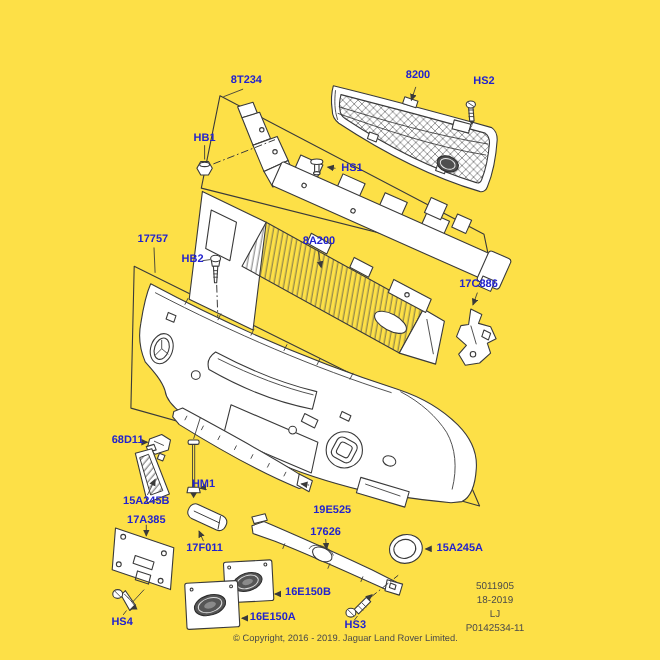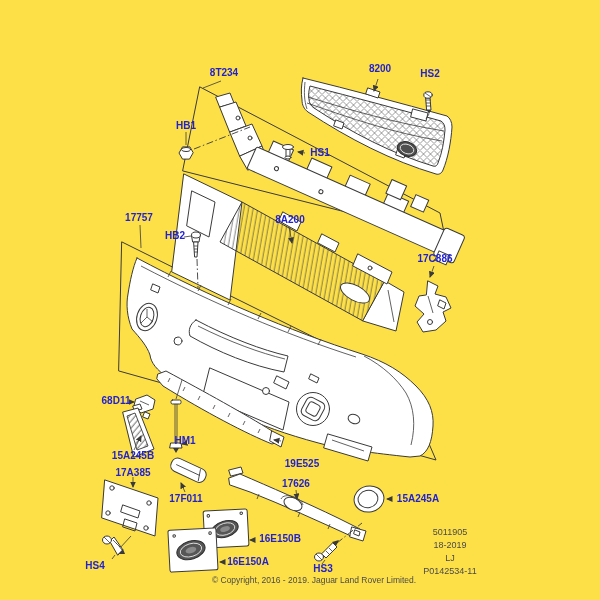--- a/index.html
+++ b/index.html
@@ -273,38 +273,38 @@
     <path class="thin" d="M392,499 L387,499" marker-end="url(#ah)"></path>
     <path class="thin" d="M255,540 L250,540" marker-end="url(#ah)"></path>
     <path class="thin" d="M224,562 L220,562" marker-end="url(#ah)"></path>
     <path class="thin" d="M112,559 L115,555"></path>
     <path class="thin" d="M322,564 L325,560"></path>
   </g>
 </svg>
 
 <div class="plabel" style="left:224px;top:67px">8T234</div>
 <div class="plabel" style="left:380px;top:63px">8200</div>
-<div class="plabel" style="left:430px;top:68px">HS2</div>
+<div class="plabel" style="left:440px;top:68px">HS2</div>
 <div class="plabel" style="left:186px;top:120px">HB1</div>
 <div class="plabel" style="left:320px;top:147px">HS1</div>
 <div class="plabel" style="left:139px;top:212px">17757</div>
 <div class="plabel" style="left:175px;top:230px">HB2</div>
 <div class="plabel" style="left:290px;top:214px">8A200</div>
 <div class="plabel" style="left:435px;top:253px">17C886</div>
 <div class="plabel" style="left:116px;top:395px">68D11</div>
 <div class="plabel" style="left:133px;top:450px">15A245B</div>
 <div class="plabel" style="left:185px;top:435px">HM1</div>
 <div class="plabel" style="left:302px;top:458px">19E525</div>
 <div class="plabel" style="left:133px;top:467px">17A385</div>
 <div class="plabel" style="left:186px;top:493px">17F011</div>
 <div class="plabel" style="left:296px;top:478px">17626</div>
 <div class="plabel" style="left:418px;top:493px">15A245A</div>
 <div class="plabel" style="left:280px;top:533px">16E150B</div>
 <div class="plabel" style="left:248px;top:556px">16E150A</div>
-<div class="plabel" style="left:95px;top:560px">HS4</div>
+<div class="plabel" style="left:111px;top:560px">HS4</div>
 <div class="plabel" style="left:323px;top:563px">HS3</div>
 
 <div class="refblock">
   <div>5011905</div>
   <div>18-2019</div>
   <div>LJ</div>
   <div>P0142534-11</div>
 </div>
 
 <div class="copyright">© Copyright, 2016 - 2019. Jaguar Land Rover Limited.</div>

